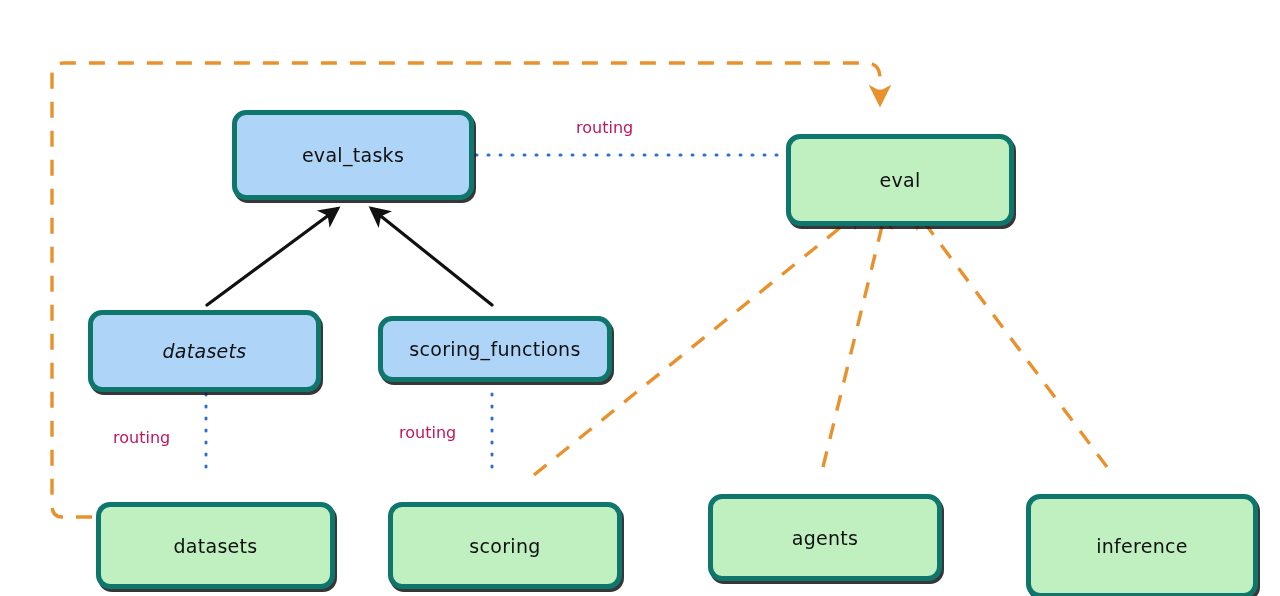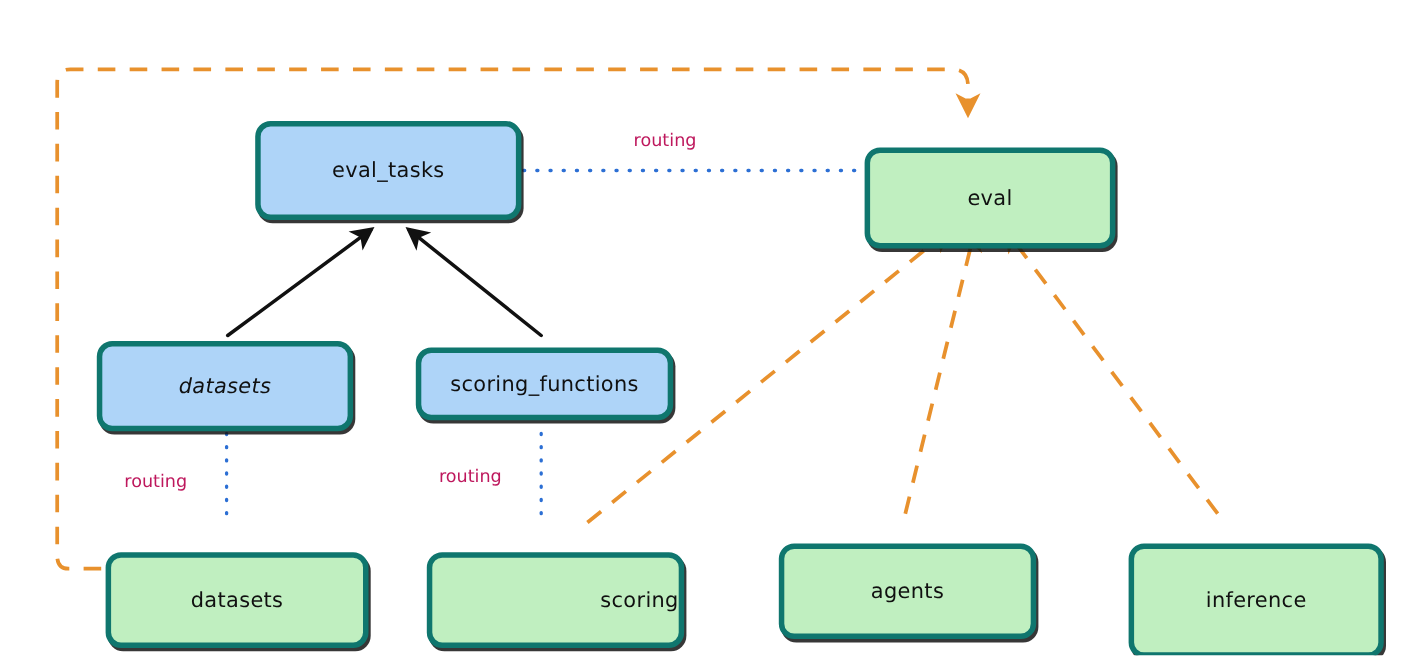--- a/index.html
+++ b/index.html
@@ -113,21 +113,21 @@
   </div>
 
   <div class="node node-api" style="left:378px; top:316px; width:234px; height:66px;">
     <span class="node-label">scoring_functions</span>
   </div>
 
   <div class="node node-provider" style="left:96px; top:478px; width:239px; height:87px;">
     <span class="node-label">datasets</span>
   </div>
 
-  <div class="node node-provider" style="left:388px; top:478px; width:234px; height:87px;justify-content:flex-end;">
+  <div class="node node-provider" style="left:388px; top:478px; width:234px; height:87px;">
     <span class="node-label">scoring</span>
   </div>
 
   <div class="node node-provider" style="left:708px; top:470px; width:234px; height:87px;">
     <span class="node-label">agents</span>
   </div>
 
   <div class="node node-provider" style="left:1026px; top:470px; width:232px; height:104px;">
     <span class="node-label">inference</span>
   </div>

